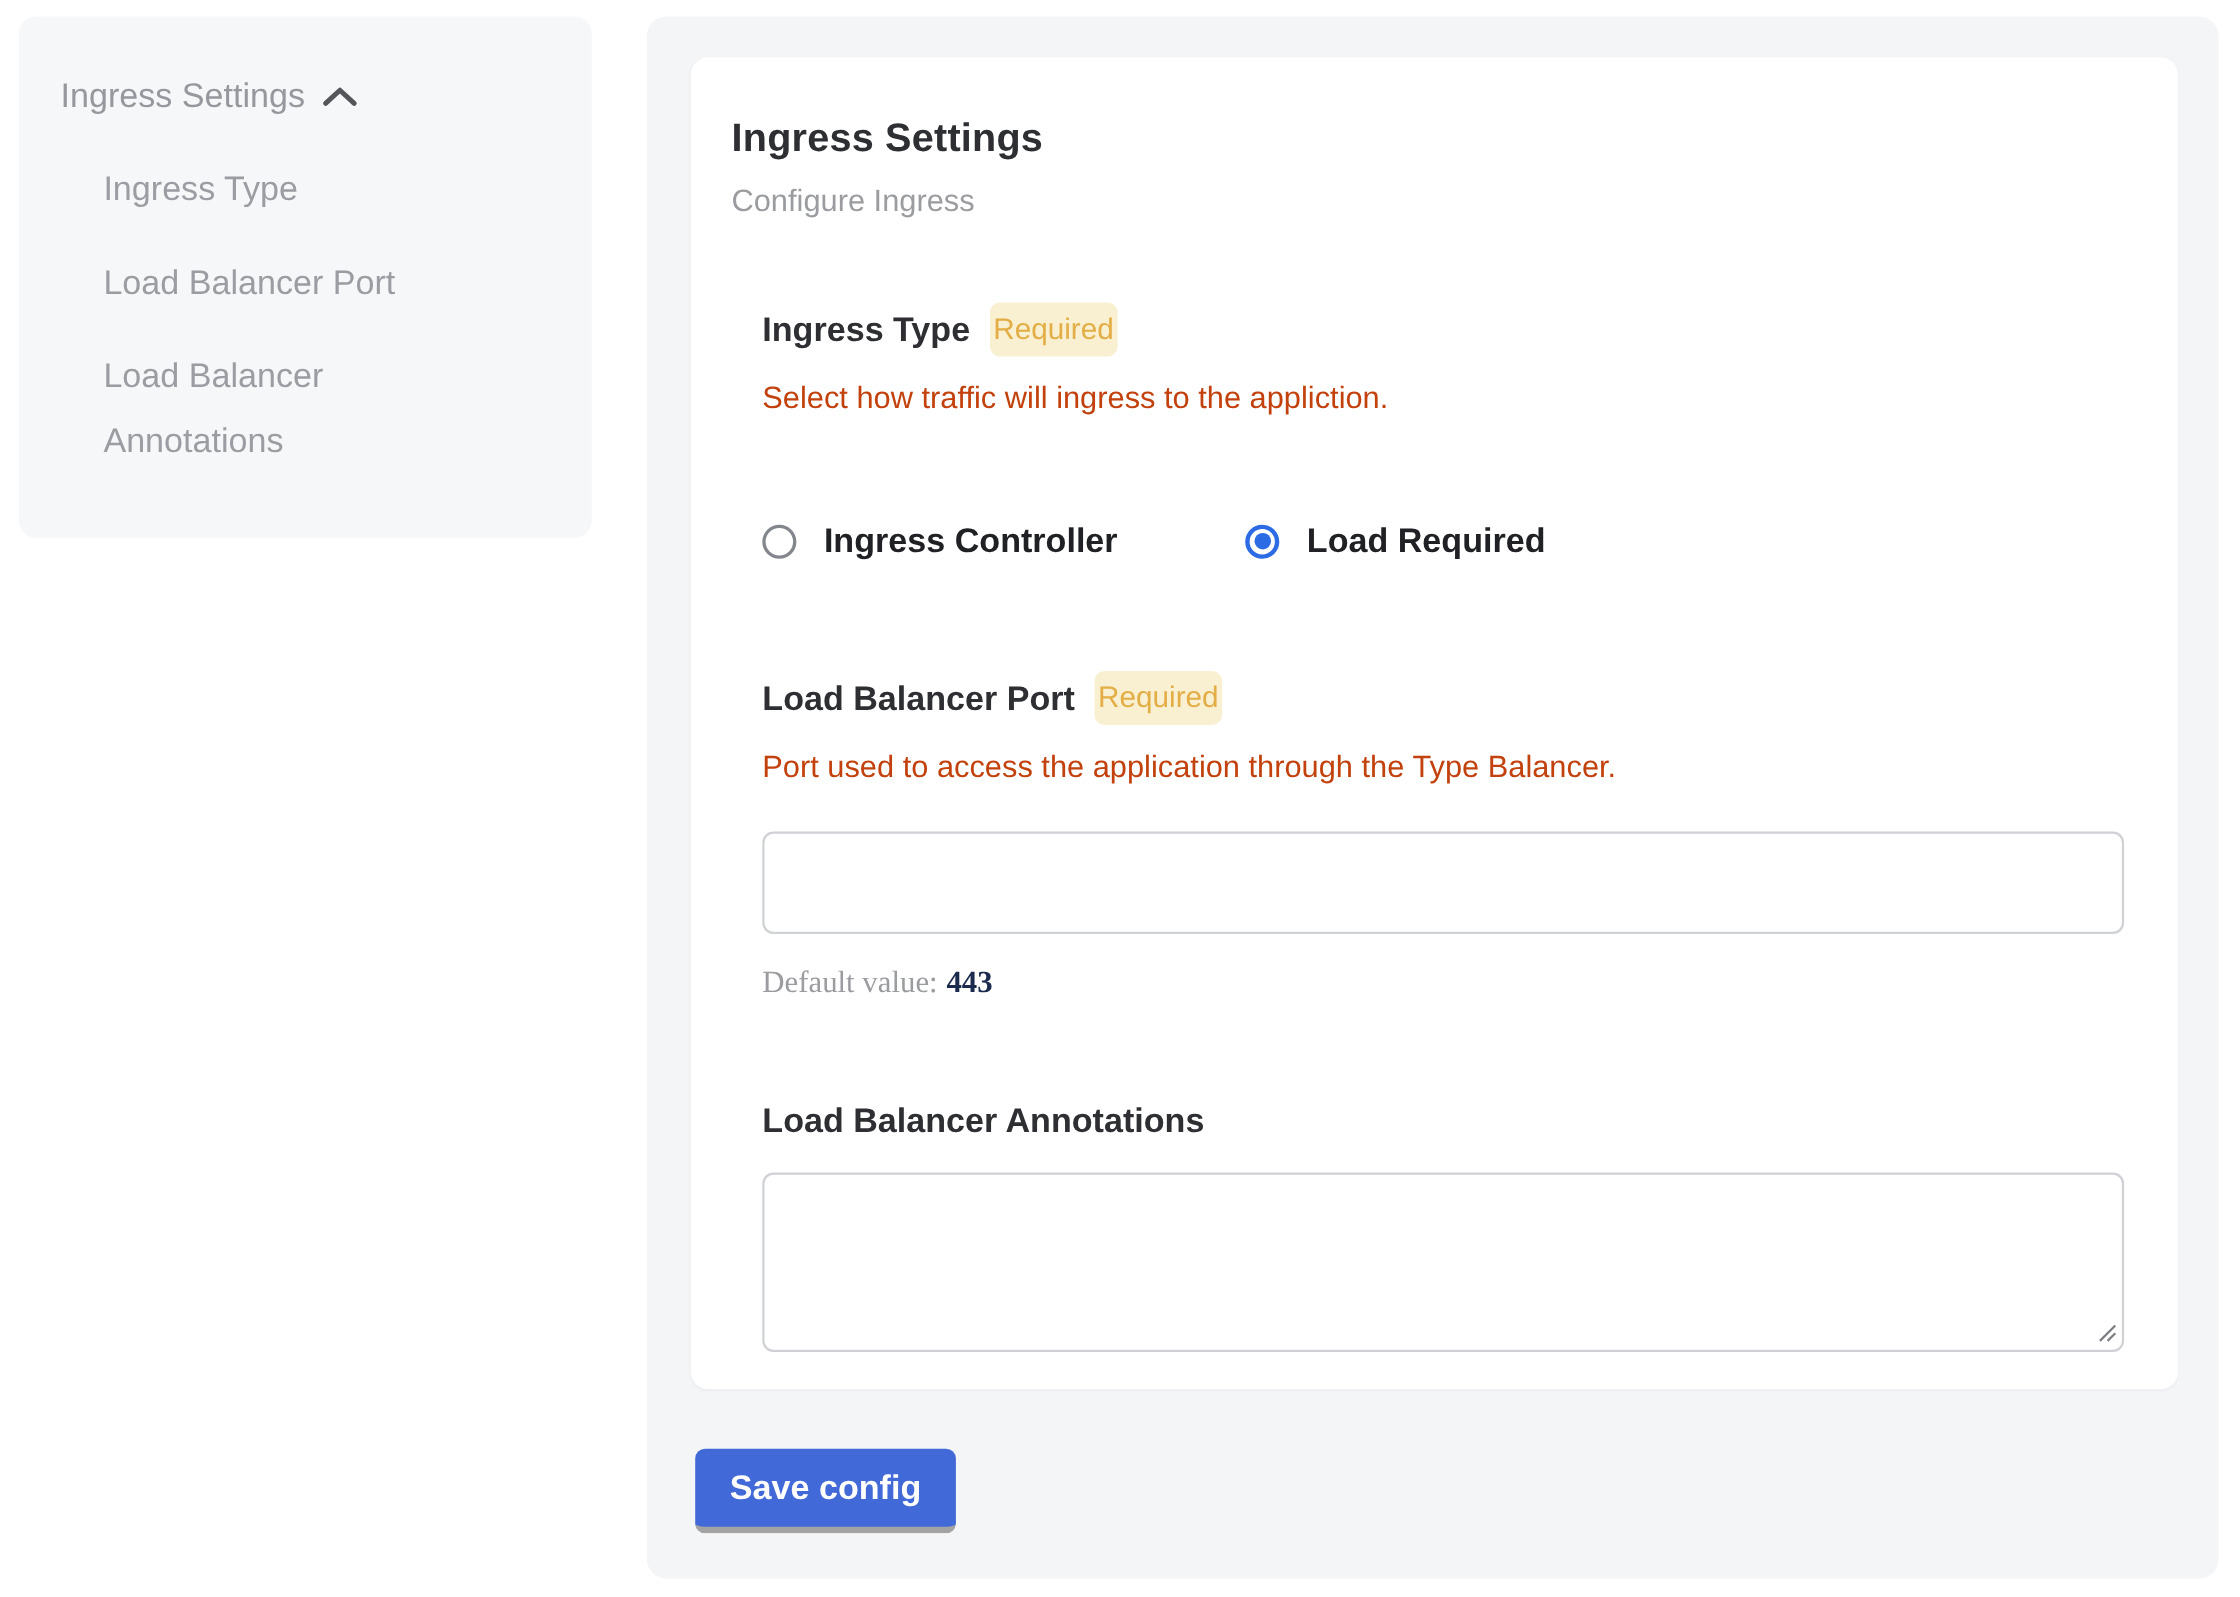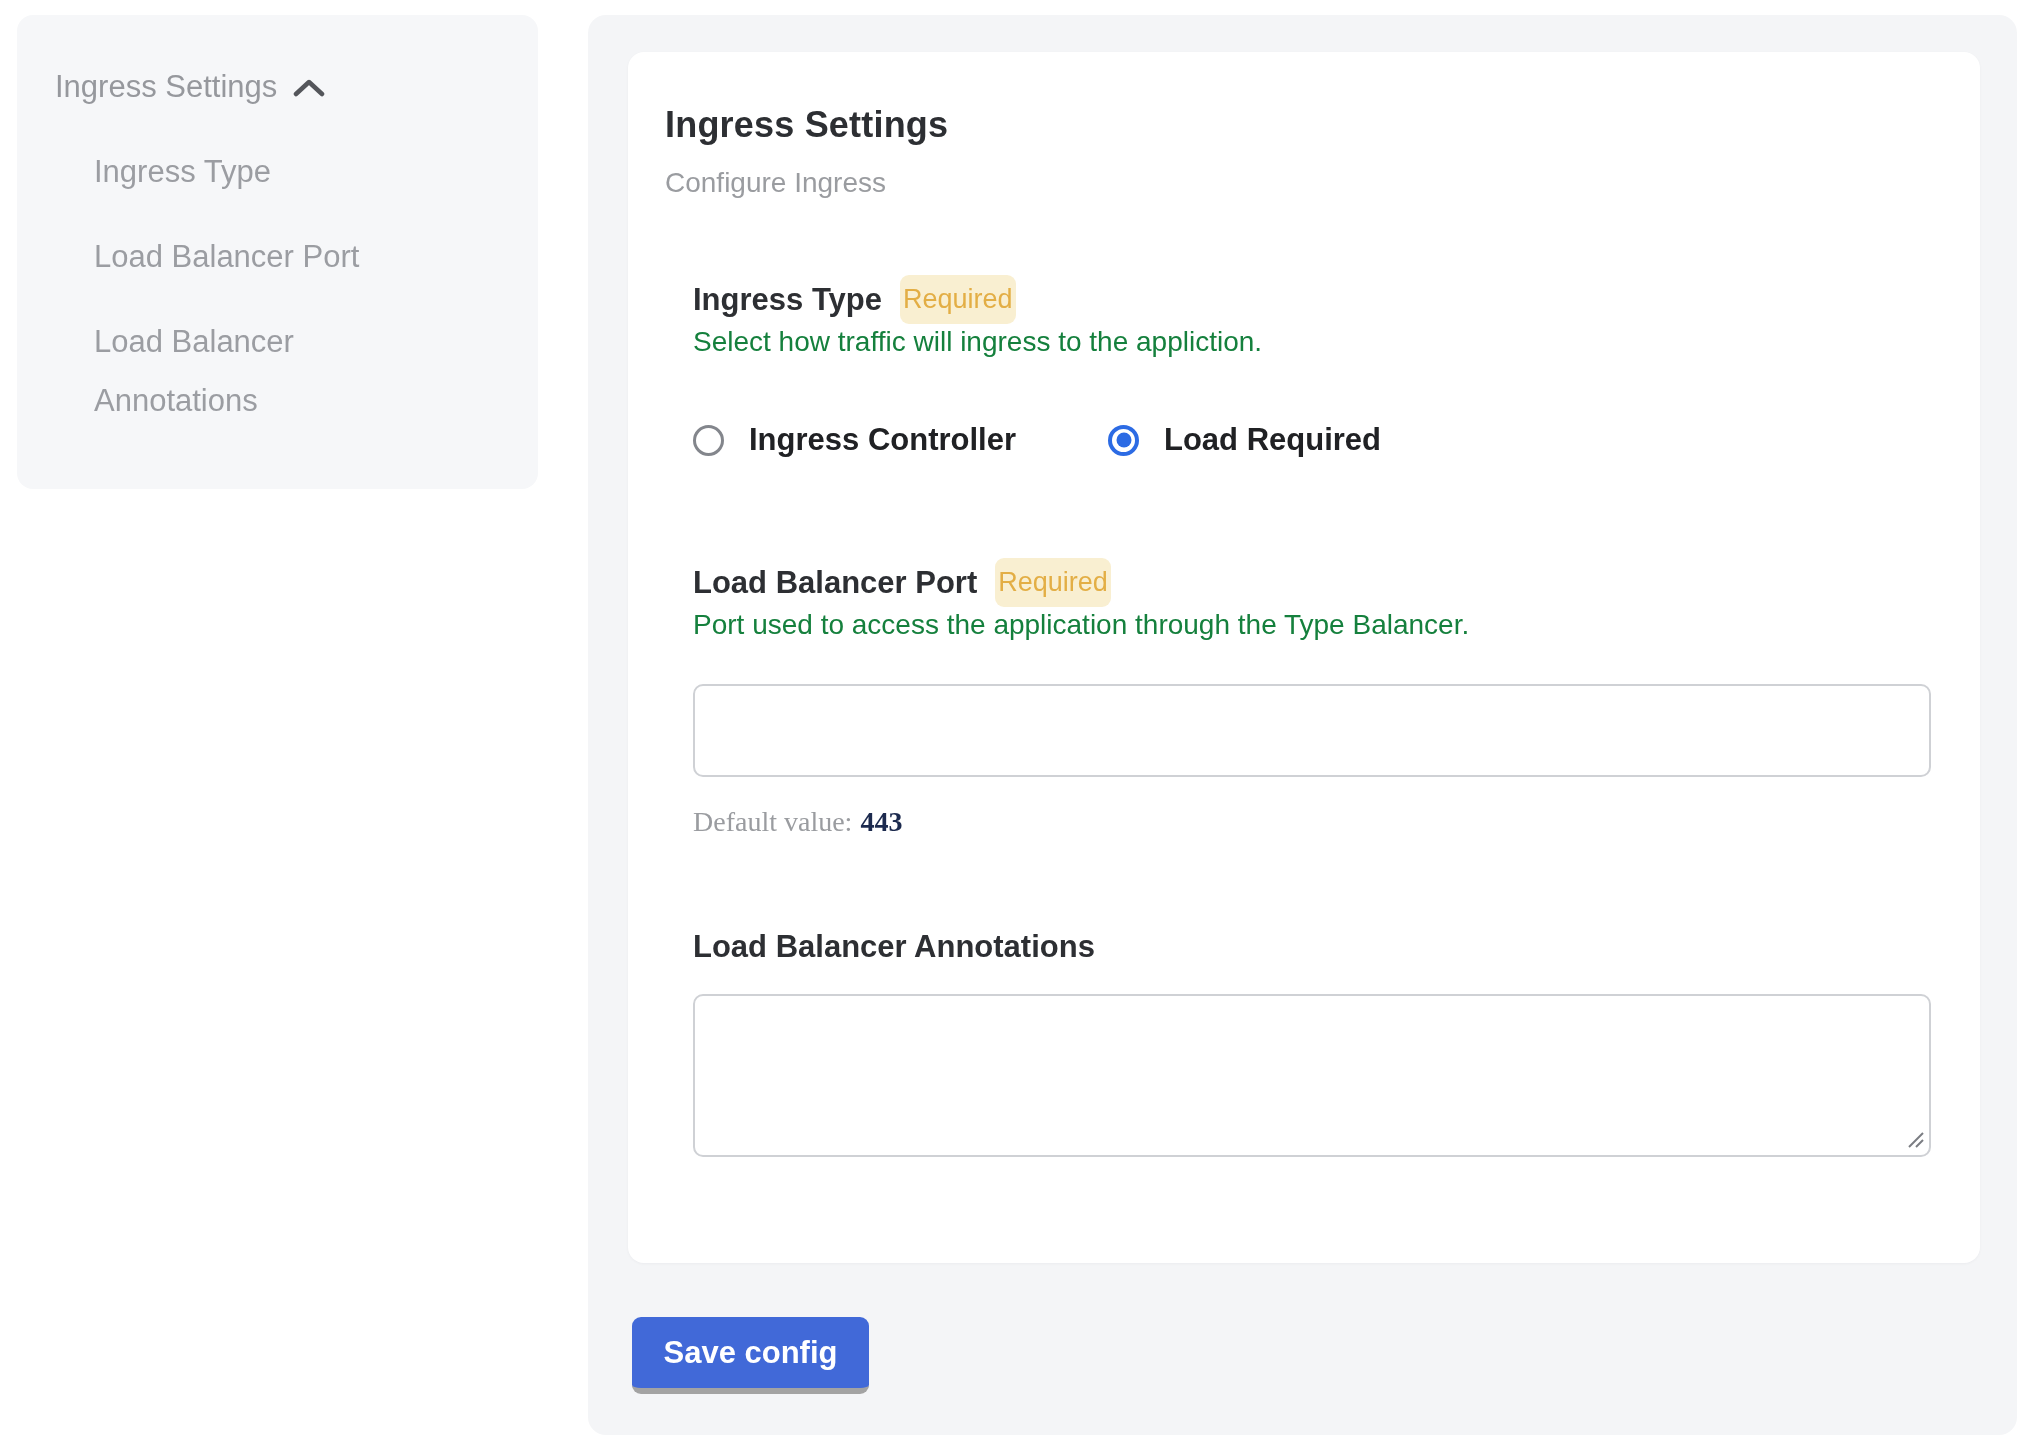--- a/index.html
+++ b/index.html
@@ -85,35 +85,35 @@
   }
   .badge {
     background: #f9efd1;
     color: #e3ae45;
     font-size: 27px;
     line-height: 27px;
     padding: 11px 3px;
     border-radius: 9px;
   }
   .field-desc {
-    margin-top: 2px;
+    margin-top: 22px;
     font-size: 28px;
     line-height: 32px;
-    color: #15803d;
+    color: #c2410c;
   }
   .field-1 { margin-top: 77px; }
   .field-2 { margin-top: 100px; }
   .field-3 { margin-top: 93px; }
 
   
   .radio-row {
-    margin-top: 64px;
-    display: flex;
-    align-items: center;
-    column-gap: 92px;
+    margin-top: 96px;
+    display: flex;
+    align-items: center;
+    column-gap: 116px;
     height: 36px;
     text-align: right;
   }
   .radio-option {
     display: flex;
     align-items: center;
     gap: 25px;
     cursor: pointer;
   }
   .radio-circle {

